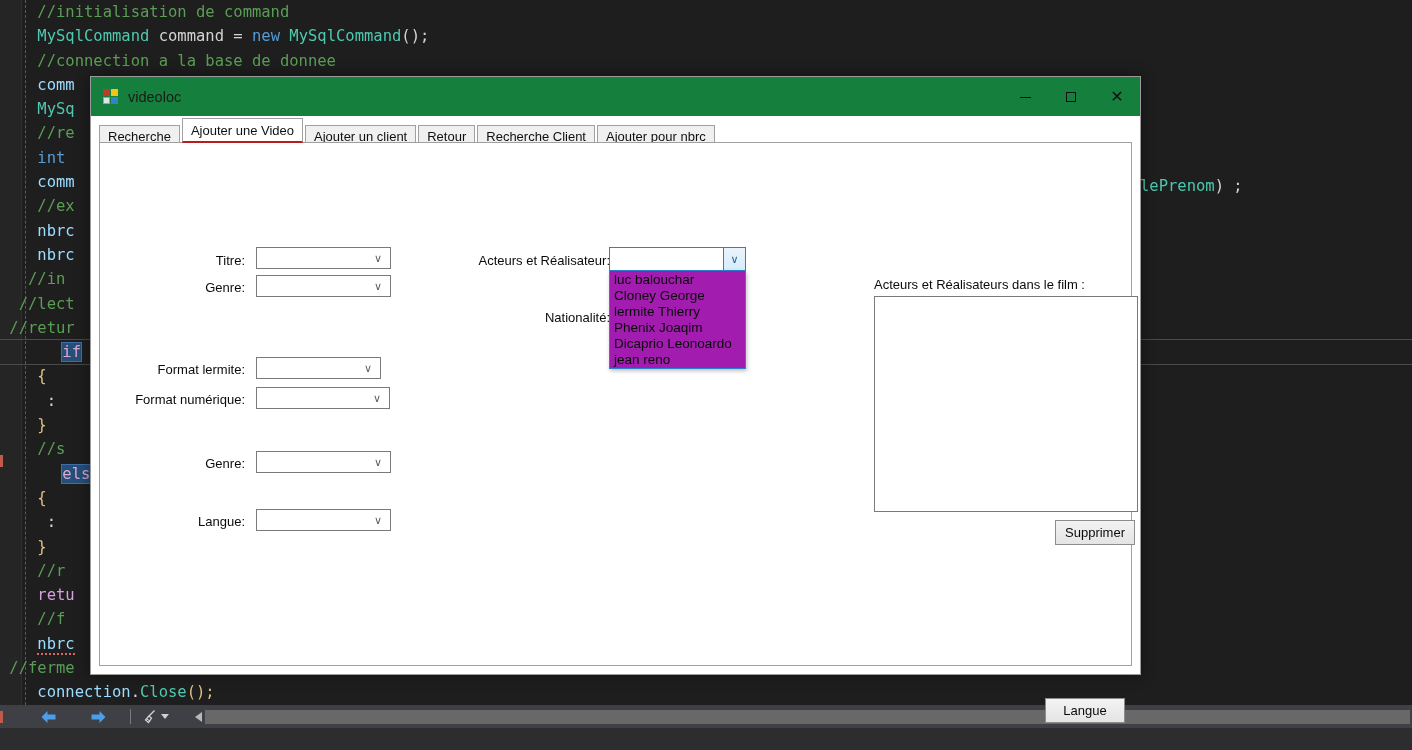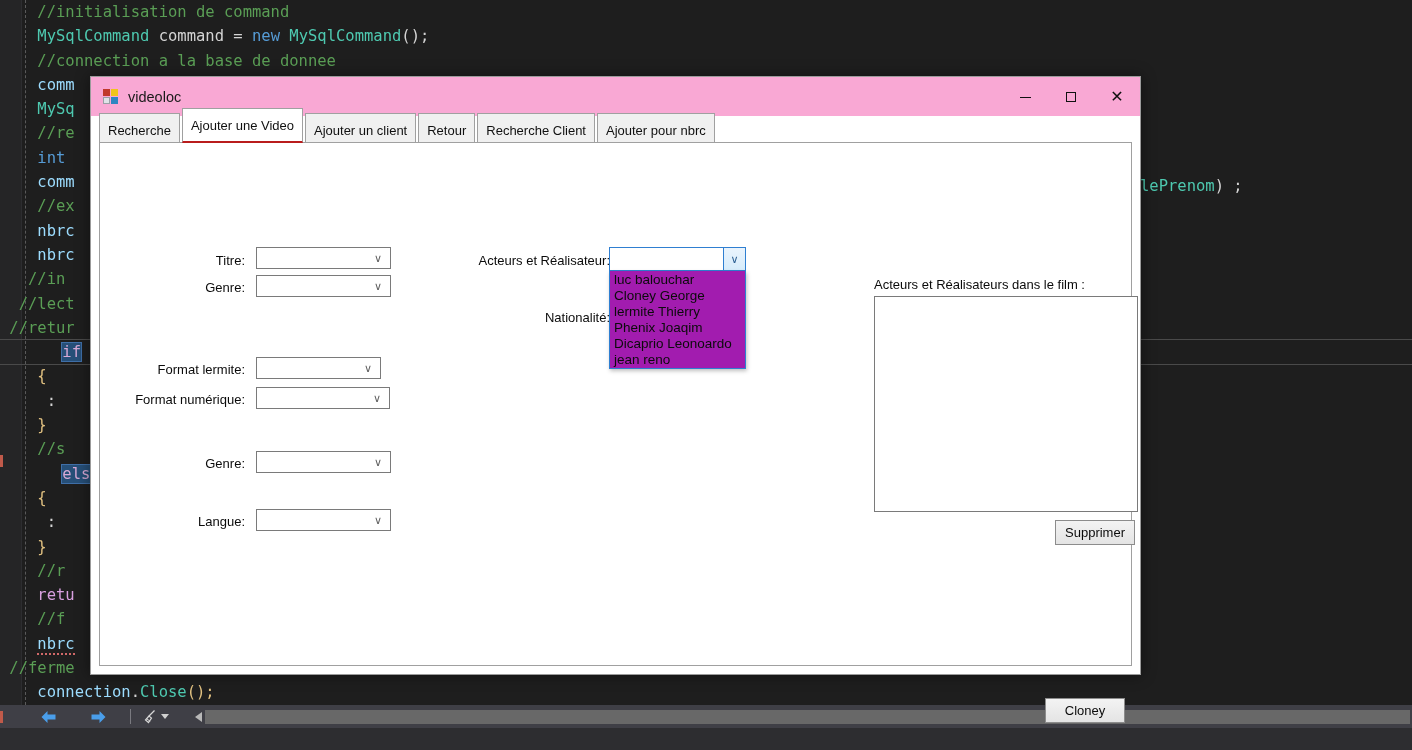--- a/index.html
+++ b/index.html
@@ -136,21 +136,21 @@
     position: absolute;
     left: 90px; top: 76px;
     width: 1051px; height: 599px;
     background: #ffffff;
     border: 1px solid #9b9b9b;
     box-shadow: 0 0 14px rgba(0,0,0,0.45);
     font-family: "Liberation Sans", sans-serif;
   }
   #titlebar {
     height: 40px;
-    background: #f9a8d4;
+    background: #15803d;
     display: flex; align-items: center;
     position: relative;
     border-bottom: 1px solid #ffffff;
   }
   #app-icon {
     width: 16px; height: 16px;
     margin-left: 12px; margin-right: 9px;
     position: relative;
     display: inline-block;
   }
@@ -180,21 +180,21 @@
   
   #tabstrip {
     position: relative;
     height: 24px;
     margin: 2px 0 0 8px;
     display: flex;
     align-items: flex-end;
   }
   .tab {
     height: 21px;
-    padding: 16px 8px;
+    padding: 10px 8px;
     background: #f0f0f0;
     border: 1px solid #a0a0a0;
     border-bottom: none;
     font-size: 13px;
     color: #101010;
     display: flex; align-items: center;
     margin-right: 2px;
     position: relative;
     top: 3px;
   }
@@ -426,15 +426,15 @@
         <div class="dd-item">jean reno</div>
       </div>
 
     <span class="lbl" style="left:330px; top:167px; width:180px;">Nationalité:</span>
 
     <span class="panel-label" style="left:774px; top:134px;">Acteurs et Réalisateurs dans le film :</span>
     <div id="listbox" style="left:774px; top:153px; width:264px; height:216px;"></div>
 
     <div class="wbtn" style="left:955px; top:377px; width:80px; height:25px;">Supprimer</div>
 
-    <div class="wbtn" style="left:945px; top:555px; width:80px; height:25px;">Cloney</div>
+    <div class="wbtn" style="left:945px; top:555px; width:80px; height:25px;">Langue</div>
   </div>
 </div>
 
 </body></html>

